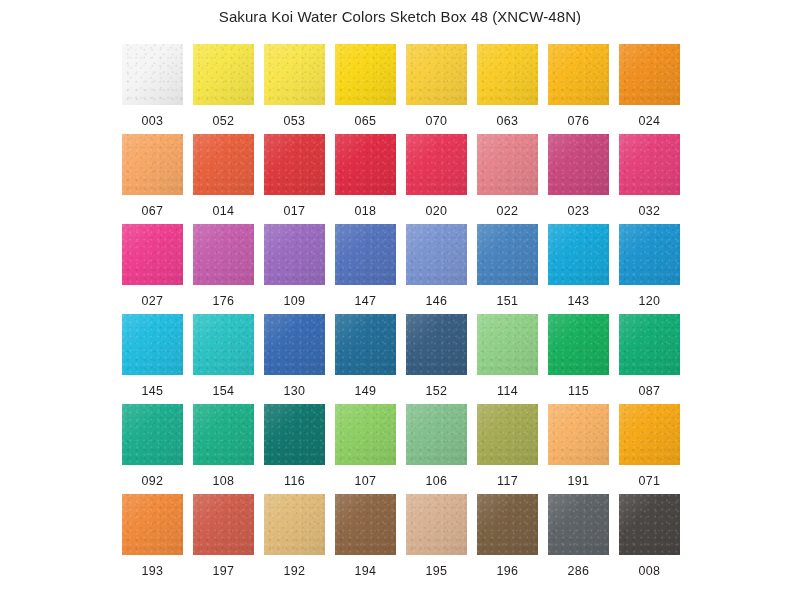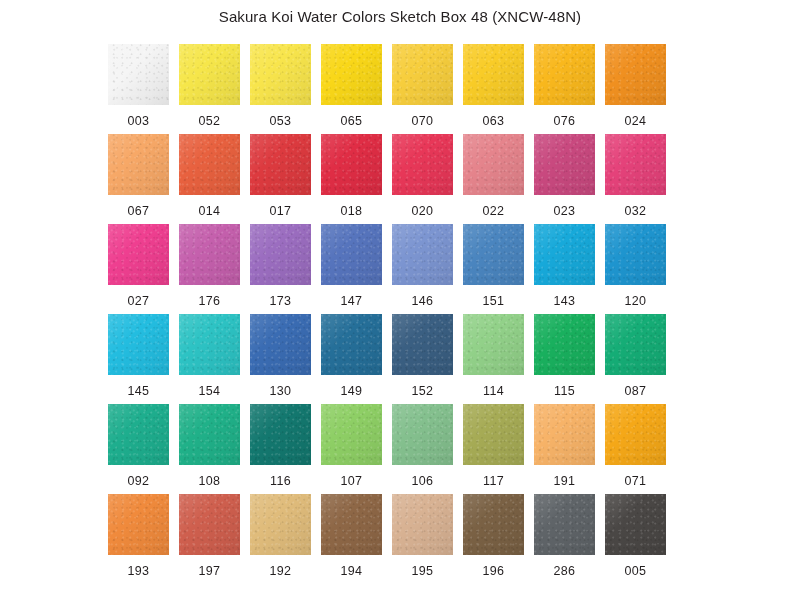--- a/index.html
+++ b/index.html
@@ -28,21 +28,21 @@
     text-align: center;
     font-size: 15px;
     font-weight: 400;
     color: #231f20;
     letter-spacing: 0.1px;
     line-height: 14px;
   }
   #swatch-grid {
     position: absolute;
     top: 44px;
-    left: 108px;
+    left: 122px;
     width: 558px;
   }
   .swatch-row {
     display: flex;
     flex-direction: row;
     height: 90px;
   }
   .swatch-cell {
     width: 61px;
     margin-right: 10px;
@@ -223,21 +223,21 @@
             <div class="grain"></div>
             <div class="wash"></div>
           </div>
           <div class="swatch-label">176</div>
         </div>
         <div class="swatch-cell">
           <div class="swatch-chip" style="background-color: rgb(155, 109, 192);">
             <div class="grain"></div>
             <div class="wash"></div>
           </div>
-          <div class="swatch-label">173</div>
+          <div class="swatch-label">109</div>
         </div>
         <div class="swatch-cell">
           <div class="swatch-chip" style="background-color: rgb(86, 116, 189);">
             <div class="grain"></div>
             <div class="wash"></div>
           </div>
           <div class="swatch-label">147</div>
         </div>
         <div class="swatch-cell">
           <div class="swatch-chip" style="background-color: rgb(124, 149, 209);">
@@ -432,18 +432,18 @@
             <div class="grain"></div>
             <div class="wash"></div>
           </div>
           <div class="swatch-label">286</div>
         </div>
         <div class="swatch-cell">
           <div class="swatch-chip" style="background-color: rgb(74, 71, 69);">
             <div class="grain"></div>
             <div class="wash"></div>
           </div>
-          <div class="swatch-label">005</div>
+          <div class="swatch-label">008</div>
         </div>
       </div>
     </div>
 
 </div>
 
 </body></html>

